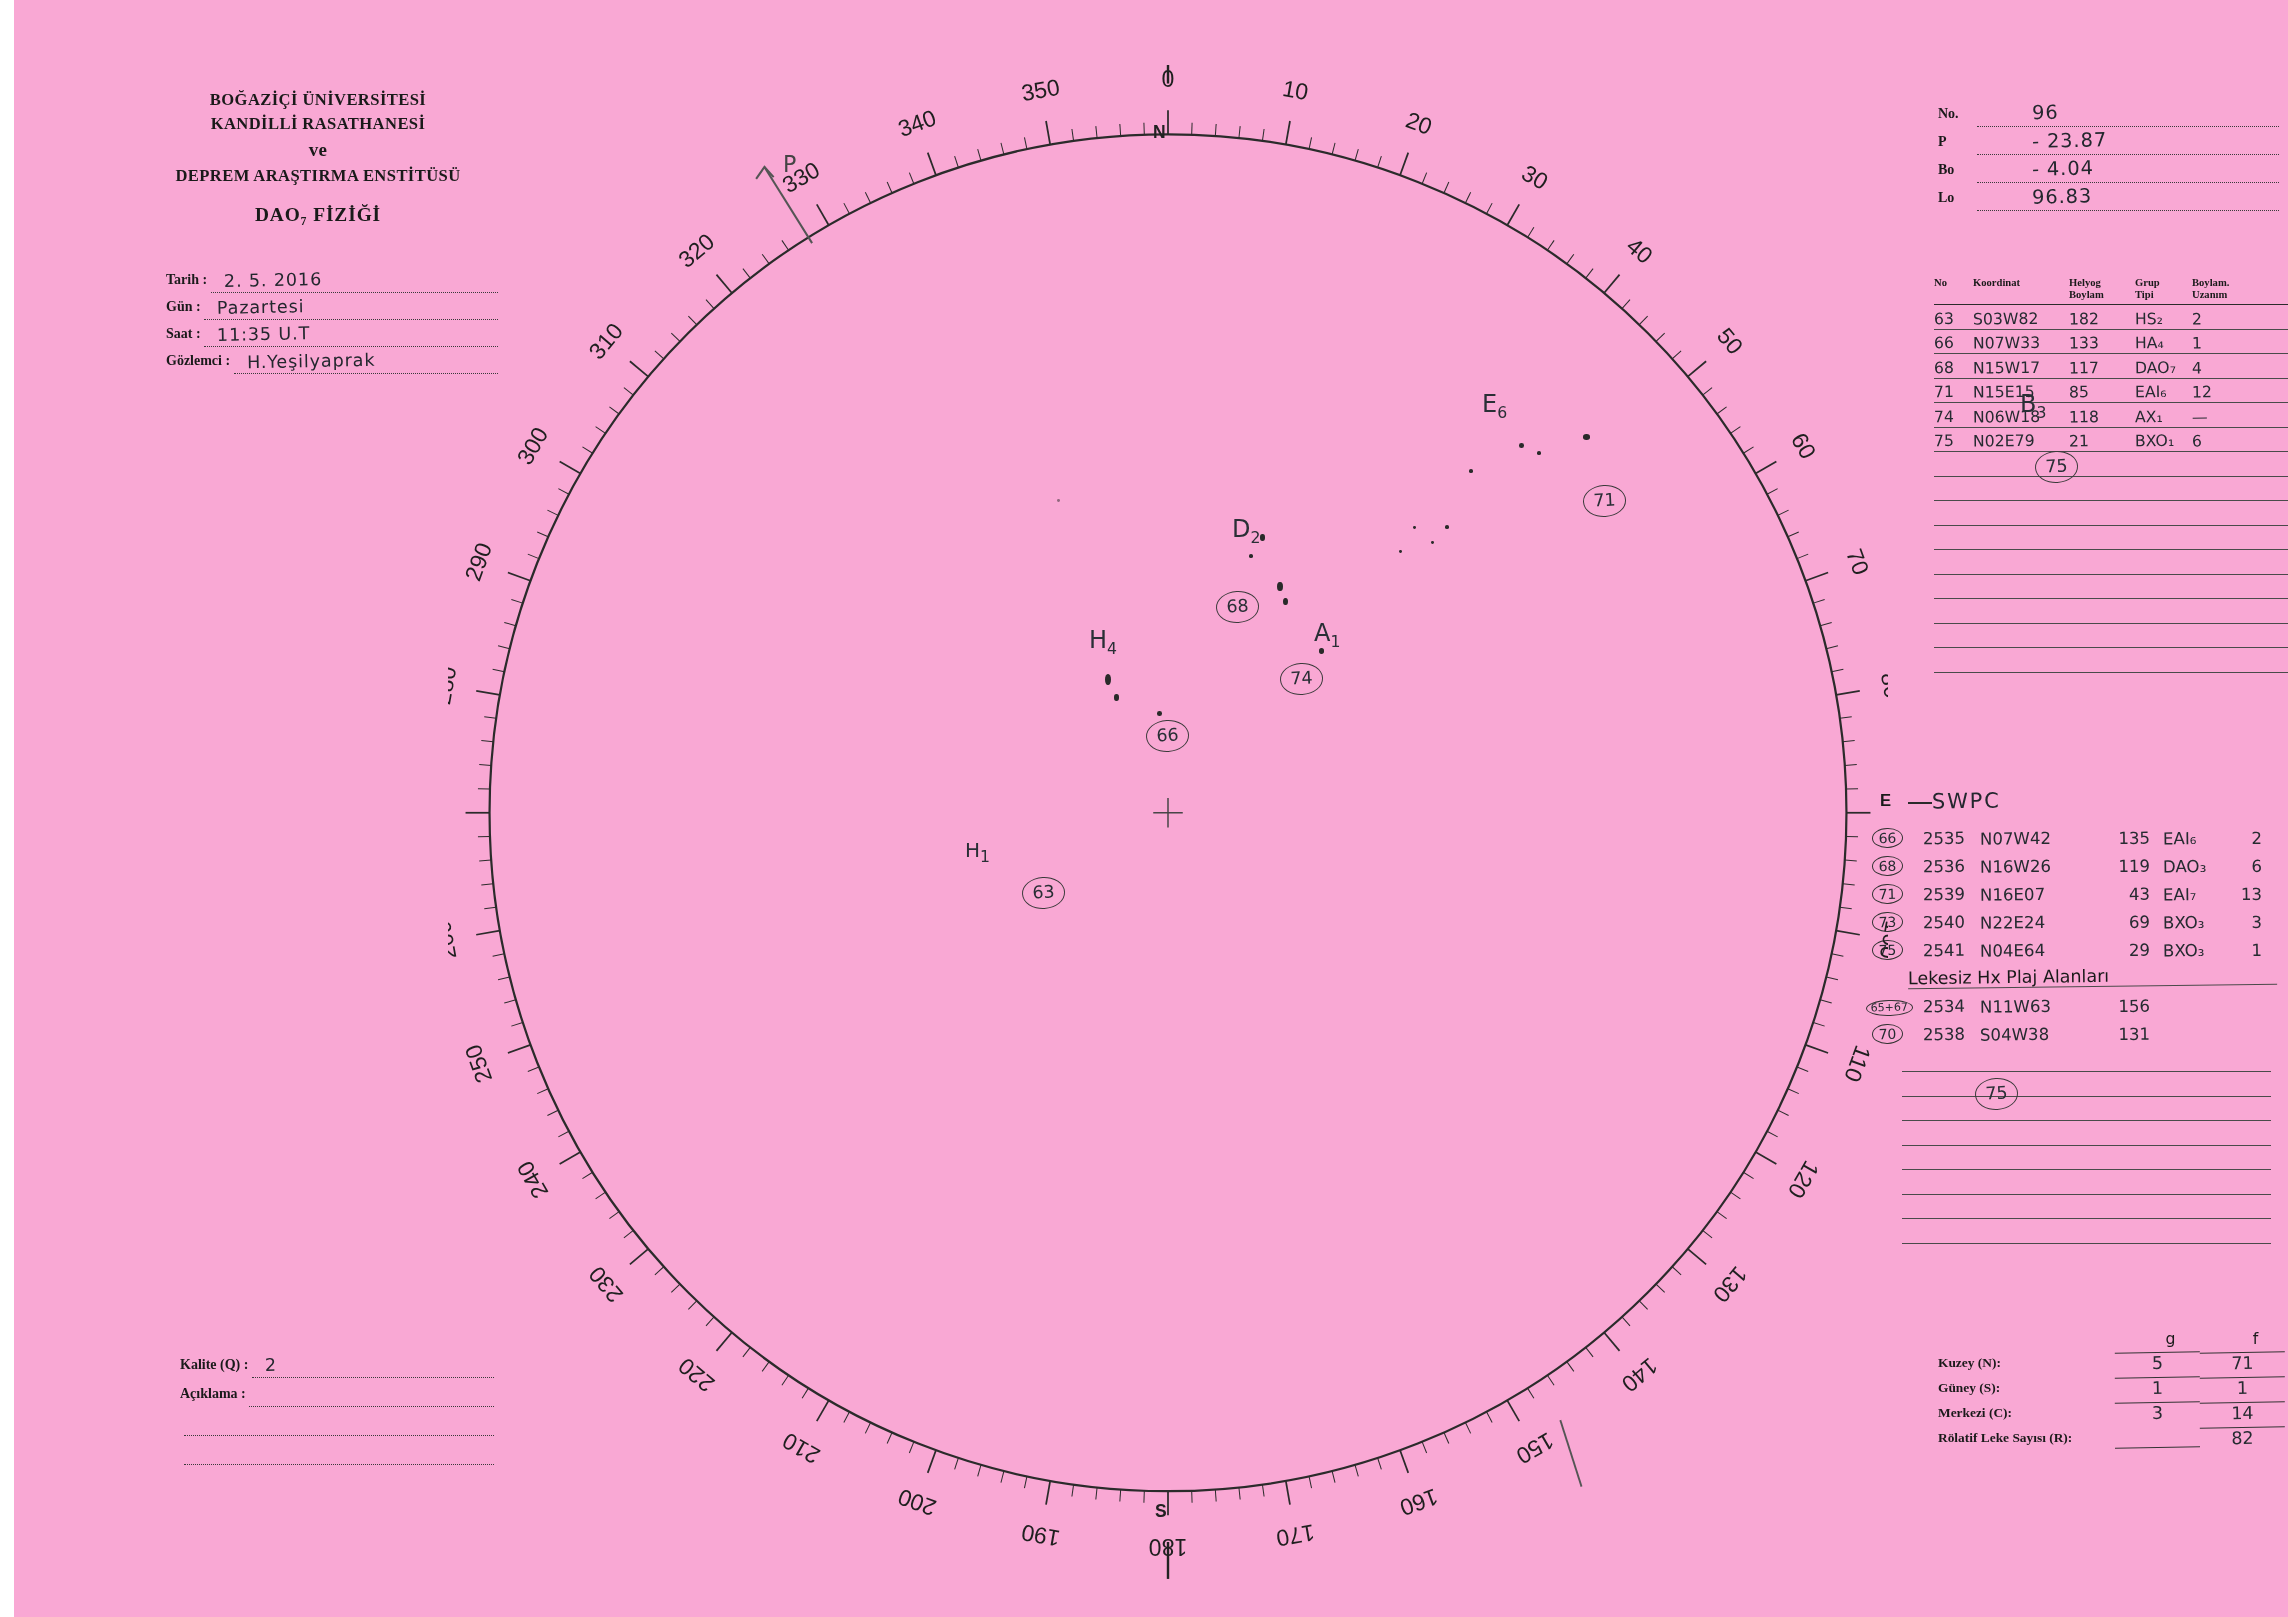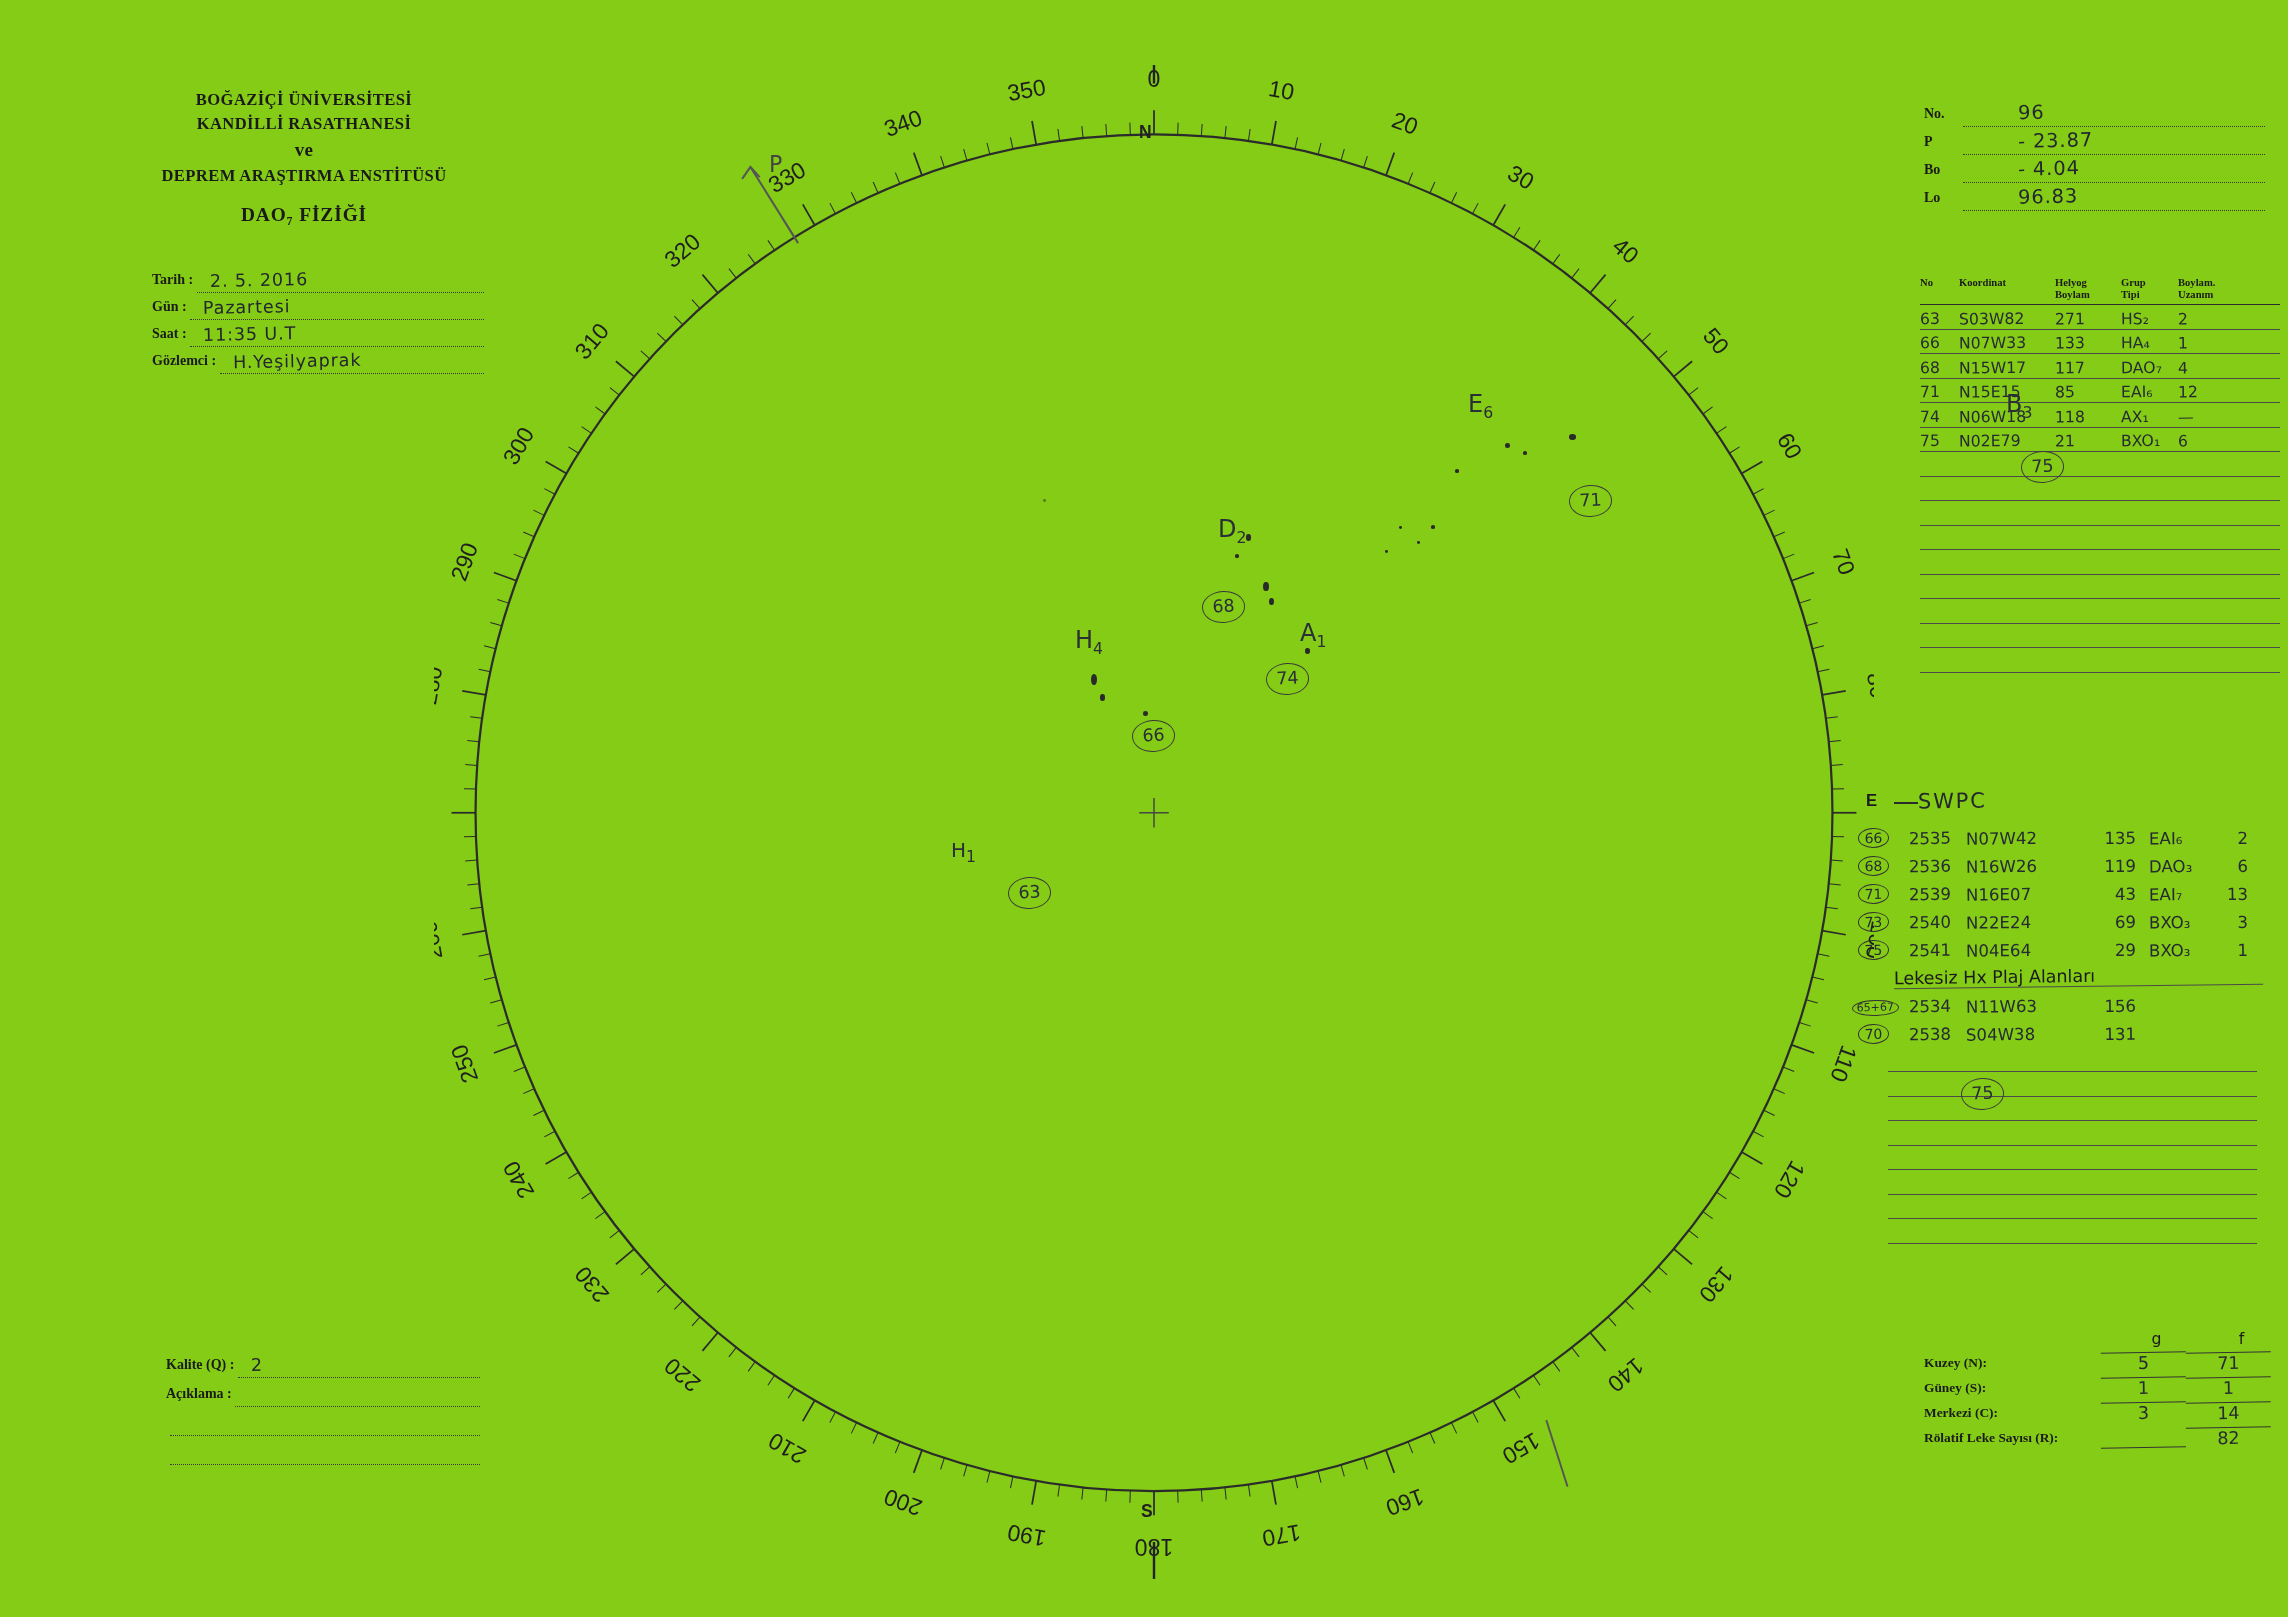--- a/index.html
+++ b/index.html
@@ -11,21 +11,22 @@
     width: 2289px;
     height: 1618px;
     position: relative;
     font-family: "Liberation Serif", serif;
     color: #1a1a1a;
     overflow: hidden;
   }
   .sheet {
     position: absolute;
     inset: 0;
-    background: #84cc16;
+    background: #f9a8d4;
+    margin-left: 14px;
   }
 
   
   .header-block {
     position: absolute;
     left: 138px;
     top: 88px;
     width: 332px;
     text-align: center;
   }
@@ -413,21 +414,21 @@
       <div class="c0">No</div>
       <div class="c1">Koordinat</div>
       <div class="c2">Helyog<br>Boylam</div>
       <div class="c3">Grup<br>Tipi</div>
       <div class="c4">Boylam.<br>Uzanım</div>
     </div>
 
     <div class="rt-row">
       <span class="c0">63</span>
       <span class="c1">S03W82</span>
-      <span class="c2">271</span>
+      <span class="c2">182</span>
       <span class="c3">HS₂</span>
       <span class="c4">2</span>
     </div>
     <div class="rt-row">
       <span class="c0">66</span>
       <span class="c1">N07W33</span>
       <span class="c2">133</span>
       <span class="c3">HA₄</span>
       <span class="c4">1</span>
     </div>

